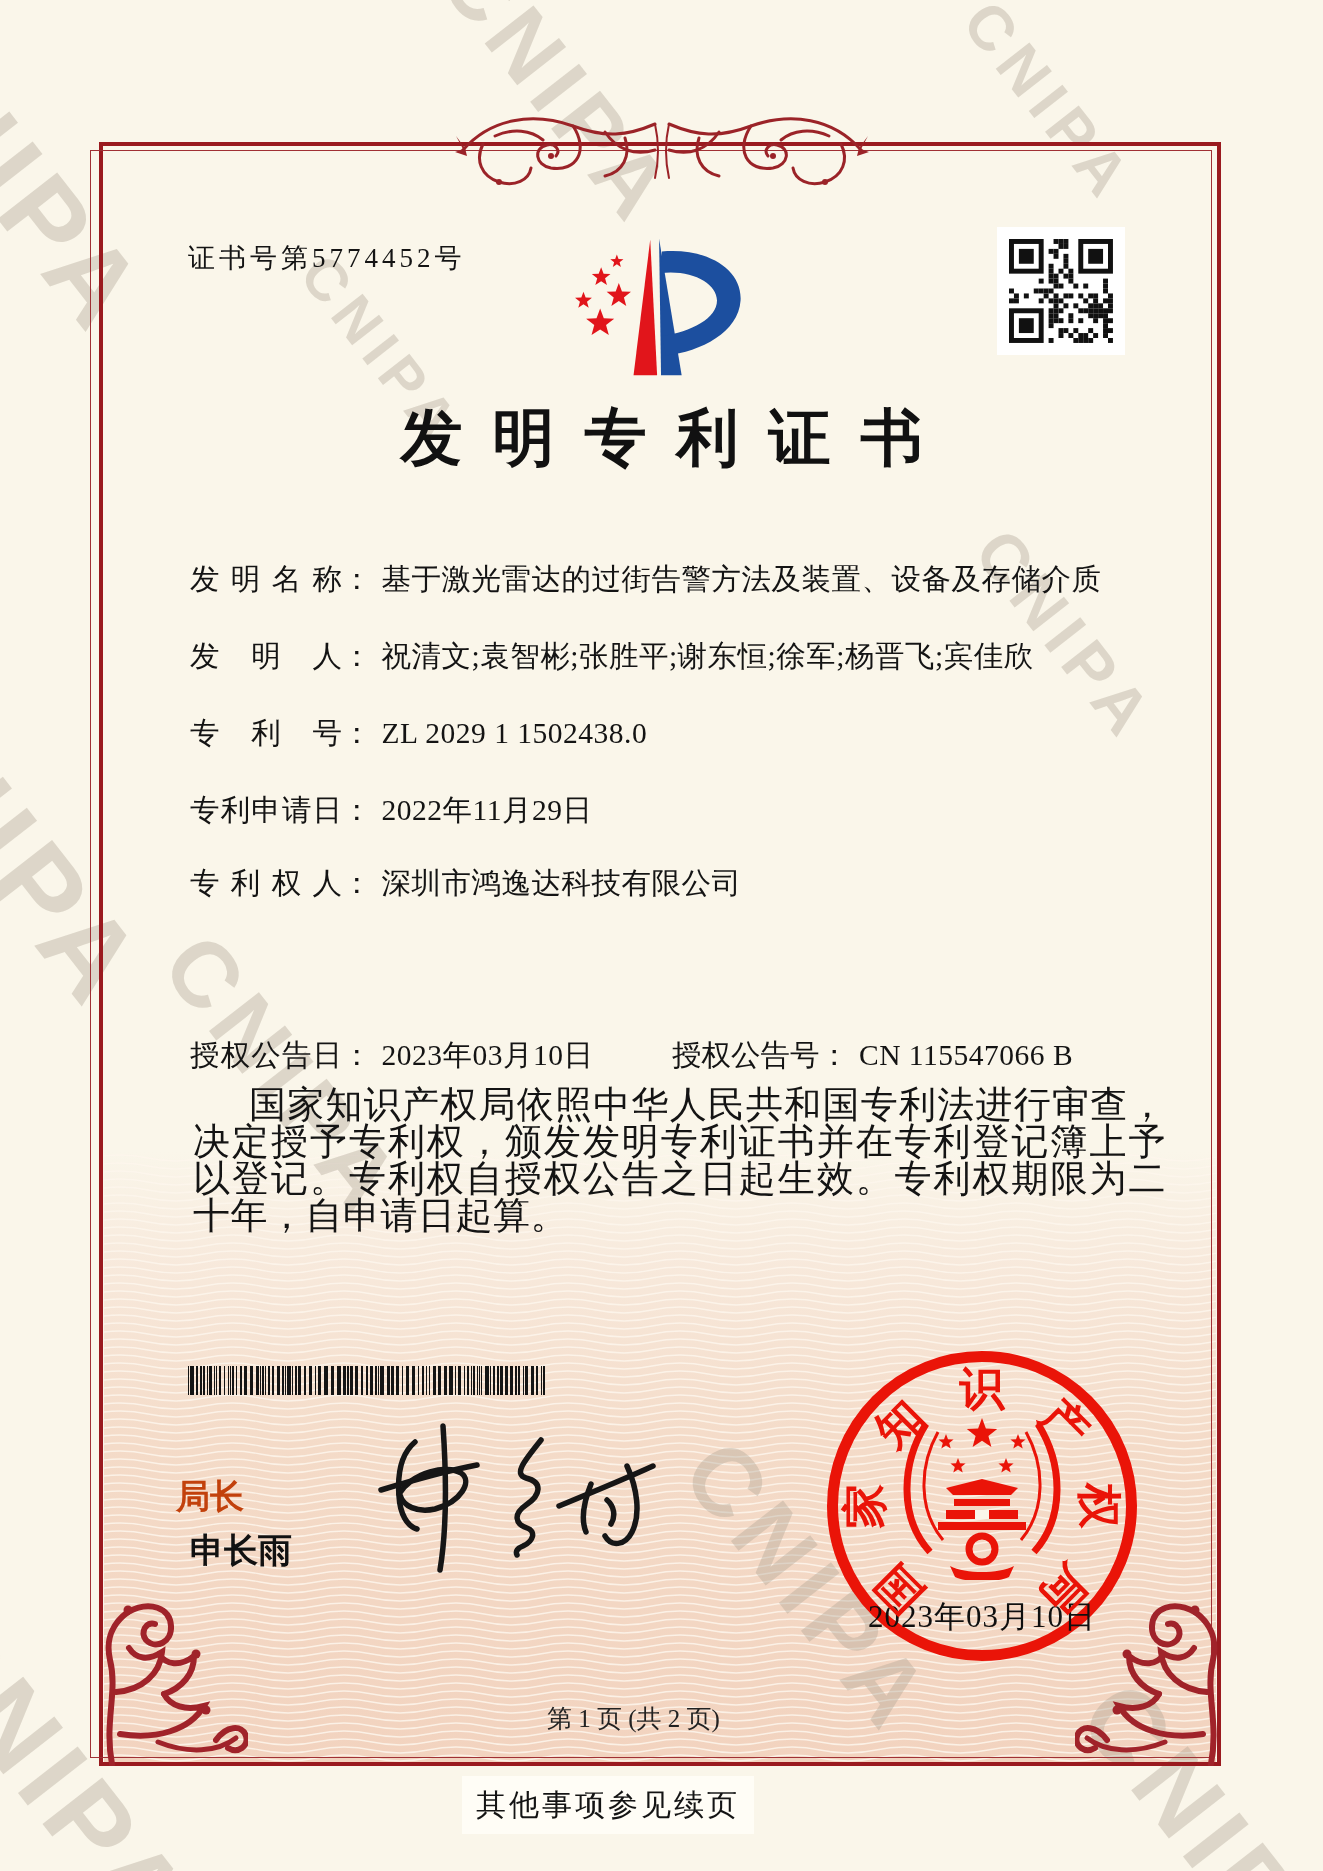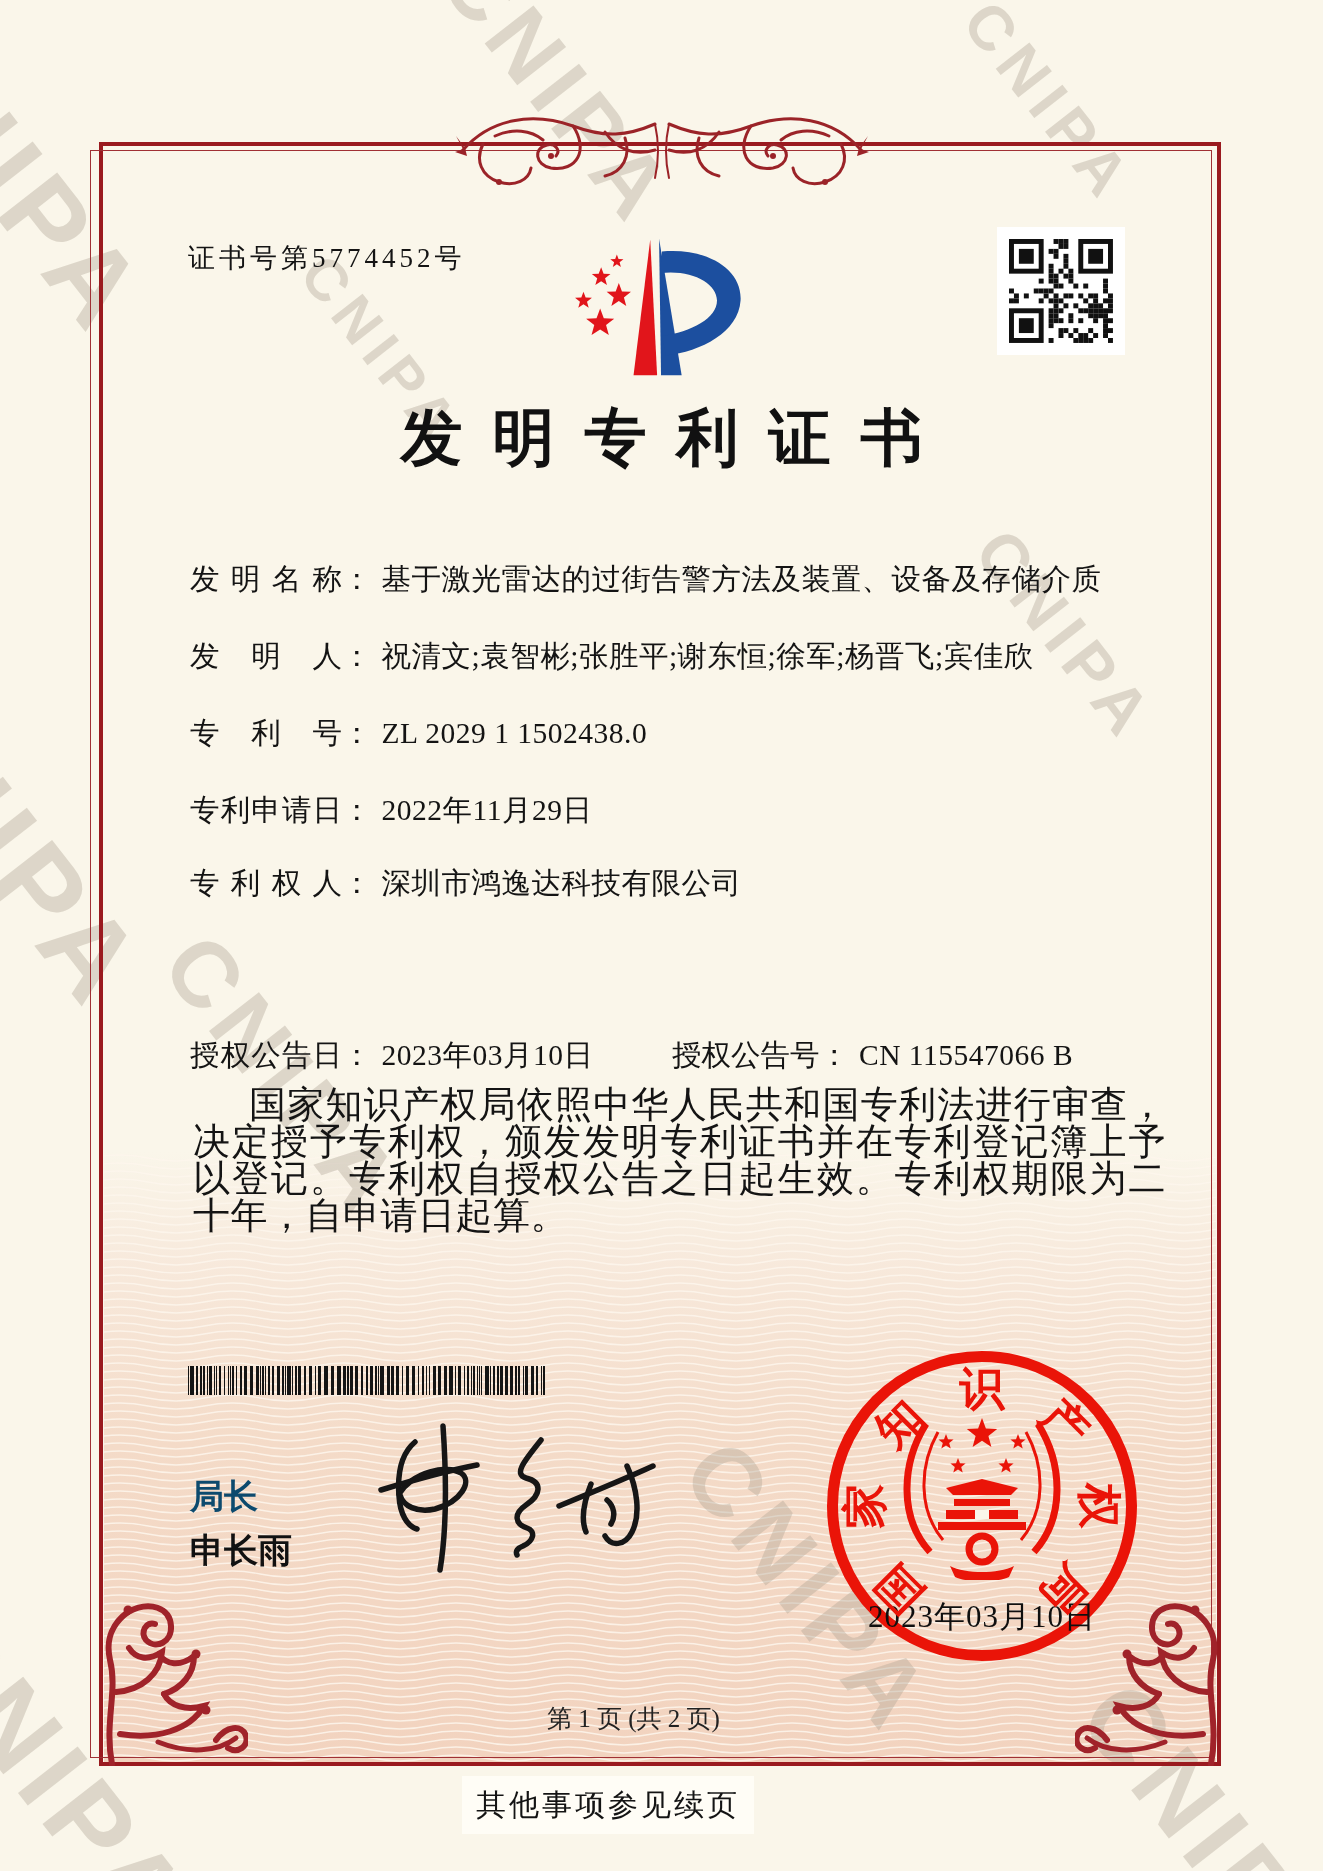--- a/index.html
+++ b/index.html
@@ -44,22 +44,22 @@
   .grant2{position:absolute;left:482px;top:0;white-space:nowrap;}
 
   
   .body-text{position:absolute;z-index:5;left:193px;top:1086px;width:973px;}
   .body-text p{margin:0 0 9px 0;font-size:37px;line-height:37px;text-indent:56px;
                text-align:justify;letter-spacing:.5px;}
 
   
   .barcode{position:absolute;z-index:5;left:188px;top:1366px;width:366px;height:29px;}
   .barcode i{position:absolute;top:0;bottom:0;background:#141414;}
-  .sig-title{position:absolute;z-index:5;left:190px;top:1474px;font-family:"Liberation Sans","DejaVu Sans",sans-serif;
-             font-weight:700;font-size:34px;color:#0c4a6e;}
+  .sig-title{position:absolute;z-index:5;left:176px;top:1474px;font-family:"Liberation Sans","DejaVu Sans",sans-serif;
+             font-weight:700;font-size:34px;color:#c2410c;}
   .sig-name{position:absolute;z-index:5;left:190px;top:1528px;font-family:"Liberation Sans","DejaVu Sans",sans-serif;
             font-weight:700;font-size:34px;color:#111;}
   .signature{position:absolute;z-index:5;left:355px;top:1408px;}
 
   
   .seal{position:absolute;z-index:6;left:827px;top:1351px;width:310px;height:310px;
         border:11px solid #ea1408;border-radius:50%;box-sizing:border-box;}
   .seal .arc-ch{position:absolute;left:50%;top:50%;width:48px;height:48px;margin:-24px 0 0 -24px;
                 text-align:center;line-height:48px;font-size:45px;font-weight:700;color:#ea1408;
                 font-family:"Liberation Serif","DejaVu Serif",serif;}

